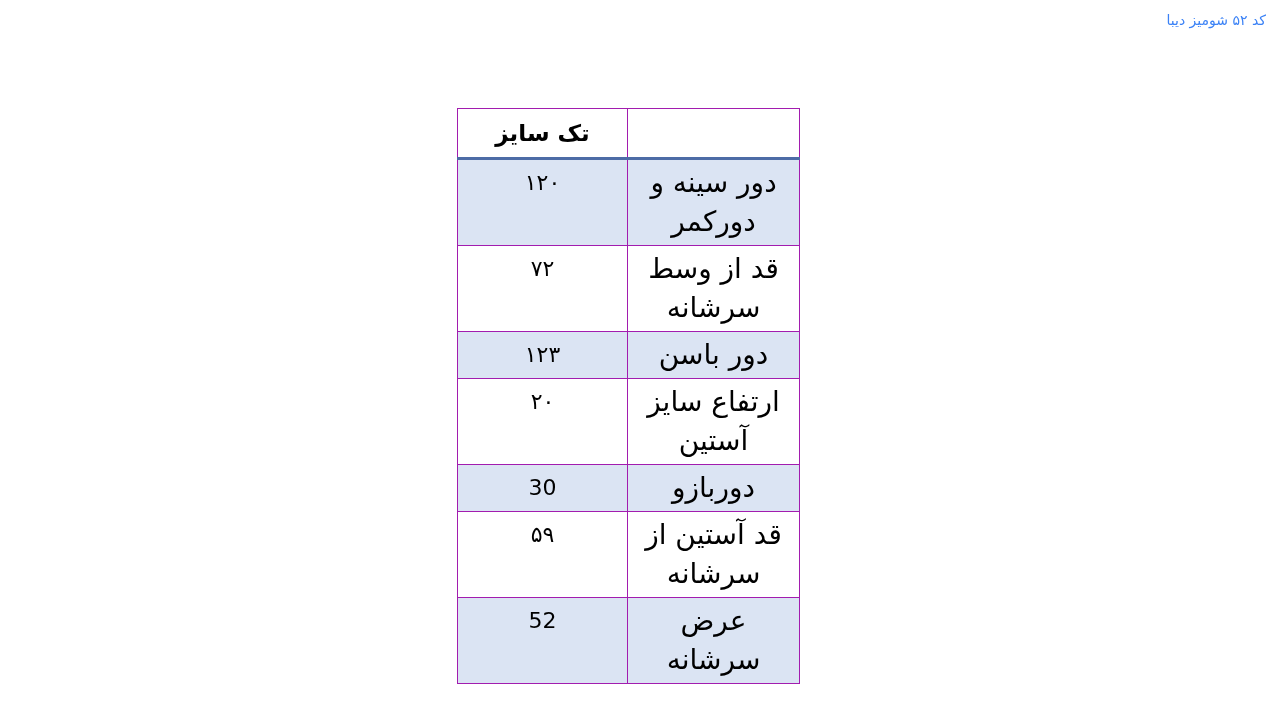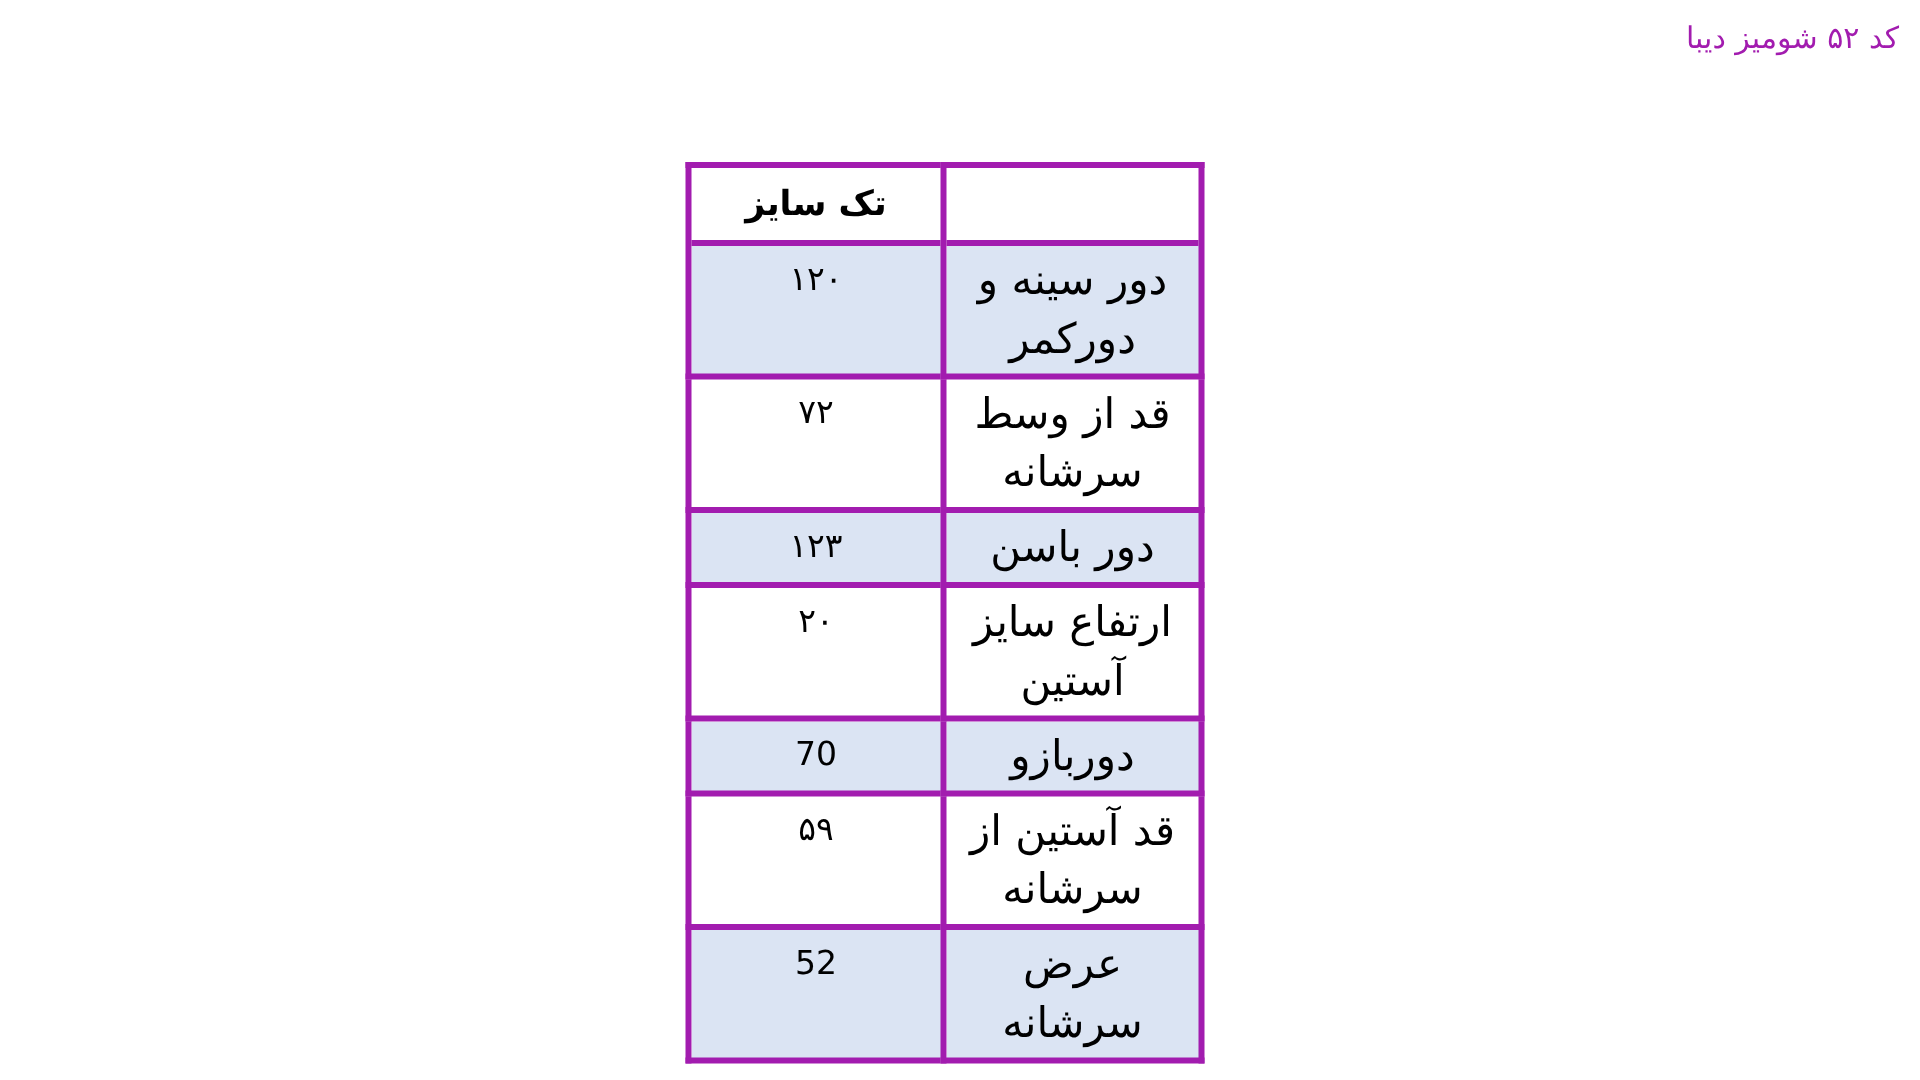--- a/index.html
+++ b/index.html
@@ -15,41 +15,41 @@
     font-family: "DejaVu Sans", sans-serif;
     color: #000000;
   }
 
   
   .doc-note {
     position: absolute;
     top: 11px;
     right: 14px;
     direction: rtl;
-    font-size: 20px;
+    font-size: 14px;
     line-height: 1.4;
-    color: #a21caf;
+    color: #3b82f6;
   }
 
   
   .size-table {
     position: absolute;
     top: 108px;
     left: 457px;
     direction: rtl;
     border-collapse: collapse;
     table-layout: fixed;
     background: #ffffff;
   }
   .size-table col.col-name { width: 172px; }
   .size-table col.col-size { width: 170px; }
 
   .size-table th,
   .size-table td {
-    border: 4px solid #a21caf;
+    border: 1px solid #a21caf;
     text-align: center;
     vertical-align: top;
     padding: 3px 6px 4px 6px;
     overflow: hidden;
   }
 
   .size-table thead th {
     height: 41px;
     vertical-align: middle;
     font-weight: bold;
@@ -104,21 +104,21 @@
       <td class="cell-name">دور باسن</td>
       <td class="cell-value">۱۲۳</td>
     </tr>
     <tr>
       <td class="cell-name">ارتفاع سایز
 آستین</td>
       <td class="cell-value">۲۰</td>
     </tr>
     <tr>
       <td class="cell-name">دوربازو</td>
-      <td class="cell-value">70</td>
+      <td class="cell-value">30</td>
     </tr>
     <tr>
       <td class="cell-name">قد آستین از
 سرشانه</td>
       <td class="cell-value">۵۹</td>
     </tr>
     <tr>
       <td class="cell-name">عرض
 سرشانه</td>
       <td class="cell-value">52</td>

